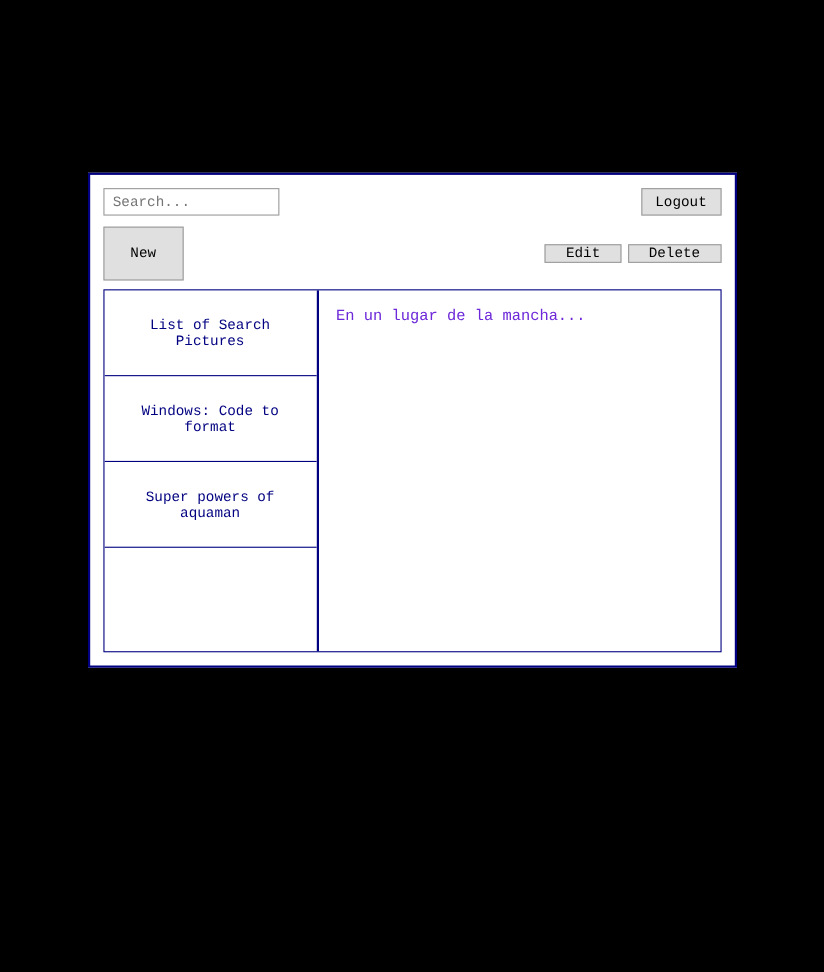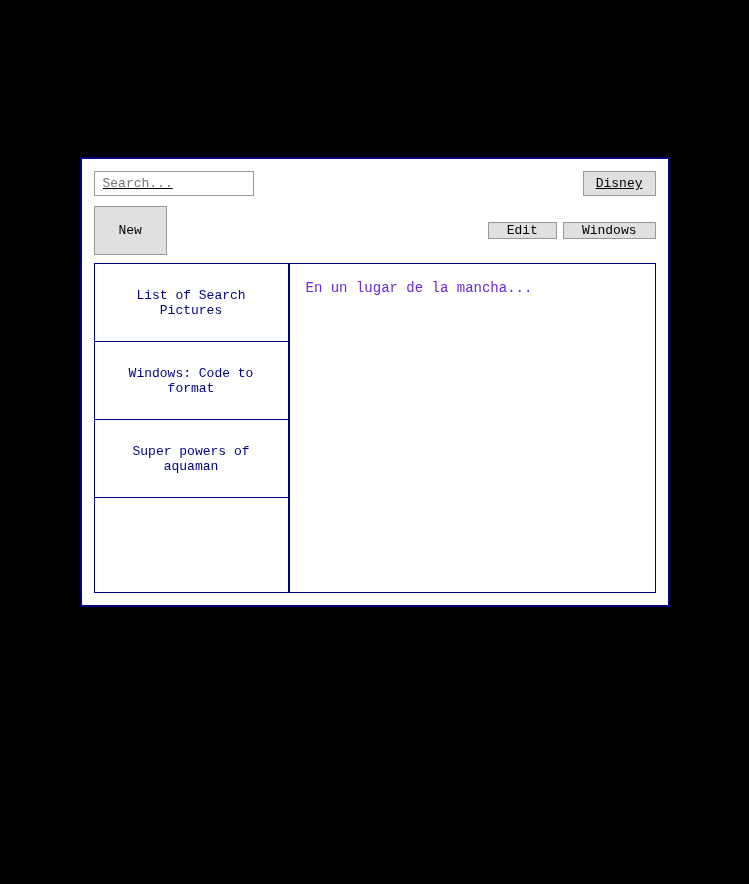--- a/index.html
+++ b/index.html
@@ -26,21 +26,20 @@
       padding: 12px;
       position: relative;
       top: -60px;
     }
 
     .header {
       display: flex;
       align-items: center;
       justify-content: space-between;
       margin-bottom: 10px;
-      text-decoration: underline;
     }
 
     .search-input {
       border: 1px solid #999;
       padding: 4px 8px;
       font-size: 13px;
       font-family: 'Courier New', Courier, monospace;
       width: 160px;
     }
 
@@ -134,28 +133,28 @@
       overflow-y: auto;
     }
   </style>
 </head>
 <body>
 
 <div class="app-container">
 
   <div class="header">
     <input class="search-input" type="text" placeholder="Search..." style="">
-    <button class="logout-button">Disney</button>
+    <button class="logout-button">Logout</button>
   </div>
 
   <div class="toolbar">
     <button class="new-button">New</button>
     <div class="edit-delete-group">
       <button class="edit-button">Edit</button>
-      <button class="delete-button">Windows</button>
+      <button class="delete-button">Delete</button>
     </div>
   </div>
 
   <div class="main-area">
 
     <div class="notes-list">
       <div class="note-item">
         <span>List of Search Pictures</span>
       </div>
       <div class="note-item">

